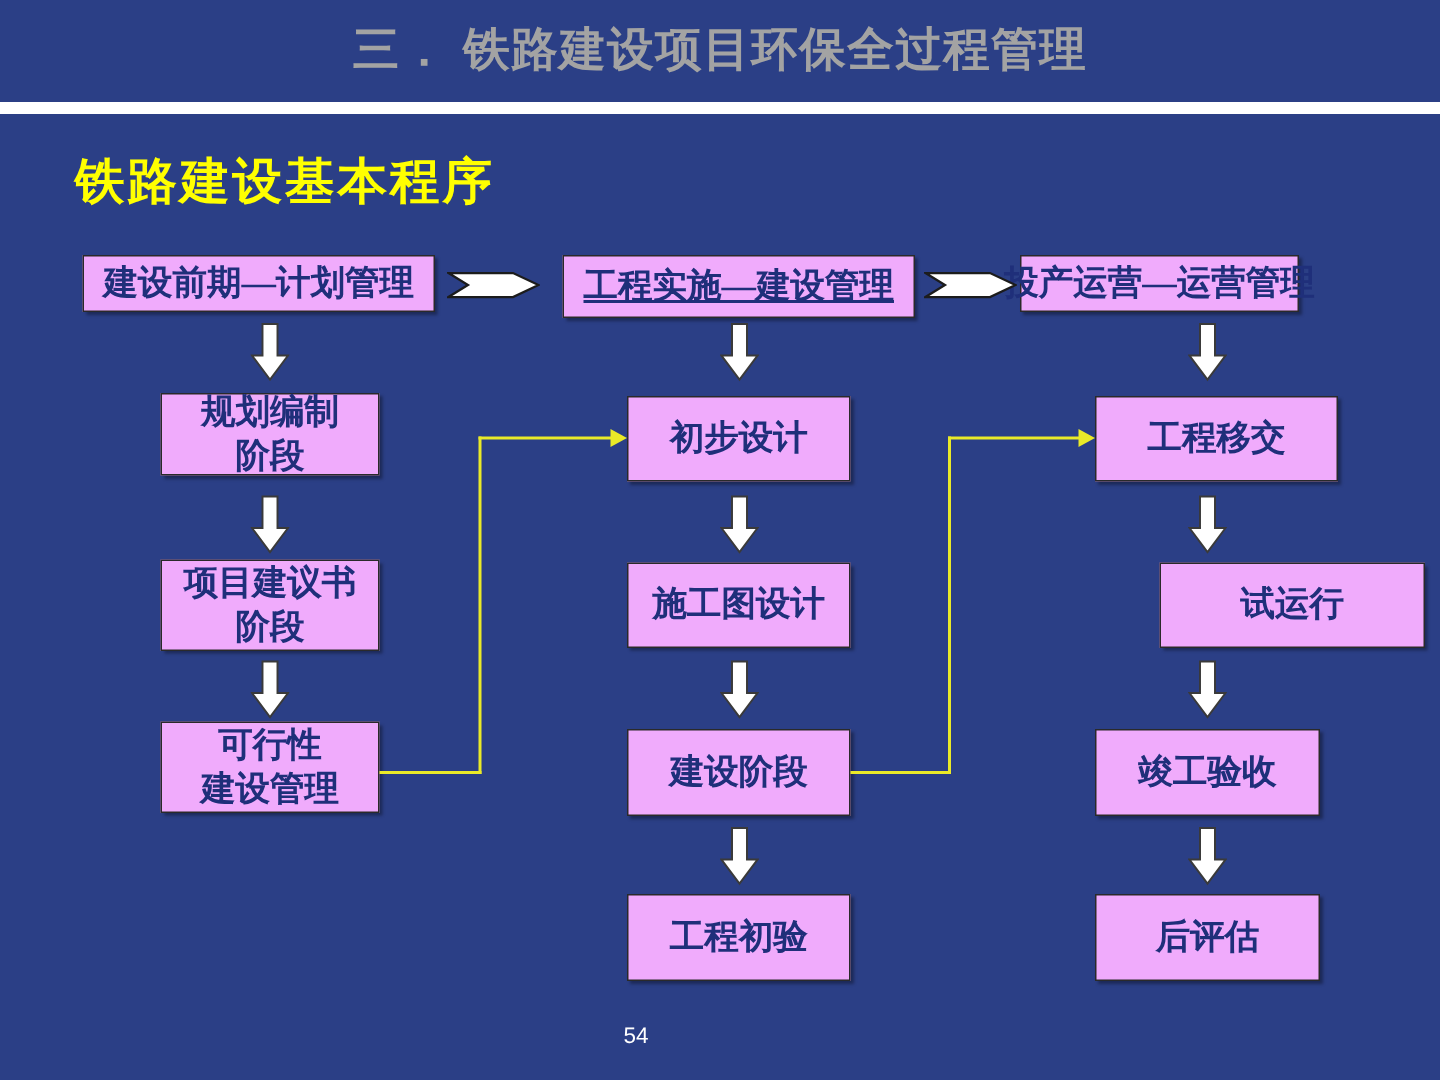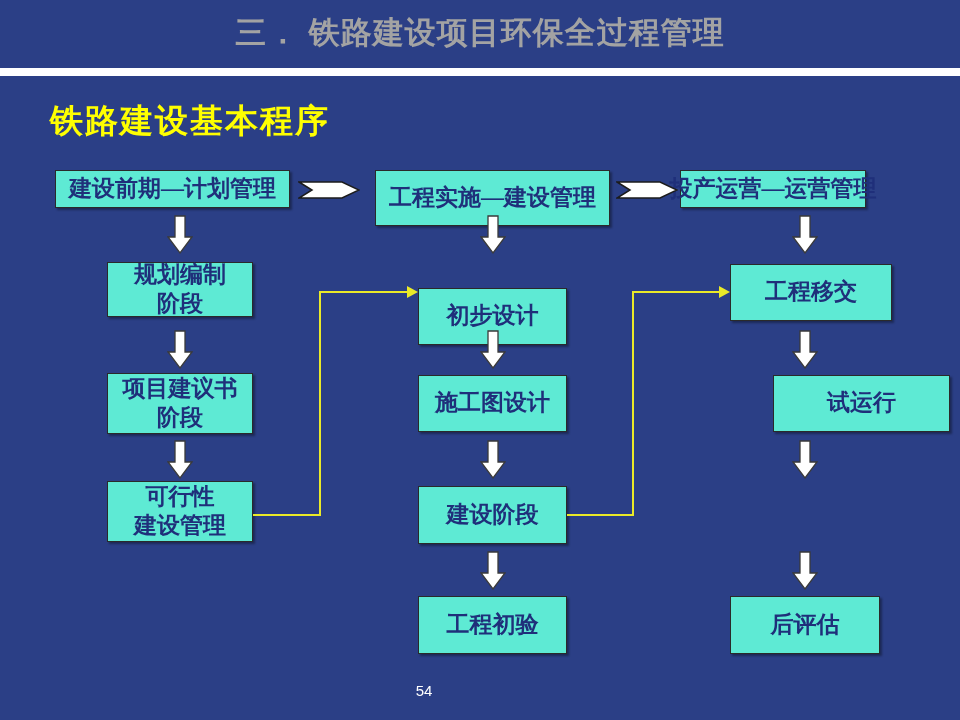--- a/index.html
+++ b/index.html
@@ -56,21 +56,21 @@
     text-align: center;
     color: #ffffff;
     font-family: "Liberation Sans", "DejaVu Sans", sans-serif;
     font-weight: normal;
     font-size: 15px;
   }
   
   .fbox {
     position: absolute;
     box-sizing: border-box;
-    background: #5eead4;
+    background: #f0abfc;
     border: 1px solid #2a2a2a;
     color: #1f2f7a;
     font-family: "Liberation Serif", "DejaVu Serif", serif;
     font-weight: bold;
     display: flex;
     flex-direction: column;
     align-items: center;
     justify-content: center;
     text-align: center;
     line-height: 1.22;
@@ -116,21 +116,21 @@
 
 <div id="slide">
 
   <div id="title">三．  铁路建设项目环保全过程管理</div>
   <div id="divider"></div>
   <div id="subtitle">铁路建设基本程序</div>
 
   <div class="fbox head" style="left:55px; top:170px; width:235px; height:38px;">
     <span>建设前期—计划管理</span>
   </div>
-  <div class="fbox head" style="left:375px; top:170px; width:235px; height:56px;">
+  <div class="fbox head" style="left:375px; top:170px; width:235px; height:42px;text-decoration:underline;">
     <span>工程实施—建设管理</span>
   </div>
   <div class="fbox head" style="left:680px; top:170px; width:186px; height:38px;">
     <span>投产运营—运营管理</span>
   </div>
 
   <div class="harrow" style="left:298px; top:178px;">
     <svg viewBox="0 0 62 24" preserveAspectRatio="none">
       <polygon points="1,4 14,12 1,20 44,20 61,12 44,4" fill="#ffffff" stroke="#1c1c1c" stroke-width="1.5"></polygon>
     </svg>
@@ -169,21 +169,21 @@
   <div class="fbox node" style="left:107px; top:481px; width:146px; height:61px;">
     <span>可行性</span>
     <span>建设管理</span>
   </div>
 
   <div class="darrow" style="left:480px; top:215px;">
     <svg viewBox="0 0 26 40" preserveAspectRatio="none">
       <polygon points="8,1 18,1 18,22 25,22 13,38 1,22 8,22" fill="#ffffff" stroke="#3a3a3a" stroke-width="1.3"></polygon>
     </svg>
   </div>
-  <div class="fbox node" style="left:418px; top:264px; width:149px; height:57px;margin-top:24px;">
+  <div class="fbox node" style="left:418px; top:264px; width:149px; height:57px;">
     <span>初步设计</span>
   </div>
 
   <div class="darrow" style="left:480px; top:330px;">
     <svg viewBox="0 0 26 40" preserveAspectRatio="none">
       <polygon points="8,1 18,1 18,22 25,22 13,38 1,22 8,22" fill="#ffffff" stroke="#3a3a3a" stroke-width="1.3"></polygon>
     </svg>
   </div>
   <div class="fbox node" style="left:418px; top:375px; width:149px; height:57px;">
     <span>施工图设计</span>
@@ -222,20 +222,23 @@
     </svg>
   </div>
   <div class="fbox node" style="left:773px; top:375px; width:177px; height:57px;">
     <span>试运行</span>
   </div>
 
   <div class="darrow" style="left:792px; top:440px;">
     <svg viewBox="0 0 26 40" preserveAspectRatio="none">
       <polygon points="8,1 18,1 18,22 25,22 13,38 1,22 8,22" fill="#ffffff" stroke="#3a3a3a" stroke-width="1.3"></polygon>
     </svg>
+  </div>
+  <div class="fbox node" style="left:730px; top:486px; width:150px; height:58px;">
+    <span>竣工验收</span>
   </div>
 
   <div class="darrow" style="left:792px; top:551px;">
     <svg viewBox="0 0 26 40" preserveAspectRatio="none">
       <polygon points="8,1 18,1 18,22 25,22 13,38 1,22 8,22" fill="#ffffff" stroke="#3a3a3a" stroke-width="1.3"></polygon>
     </svg>
   </div>
   <div class="fbox node" style="left:730px; top:596px; width:150px; height:58px;">
     <span>后评估</span>
   </div>

